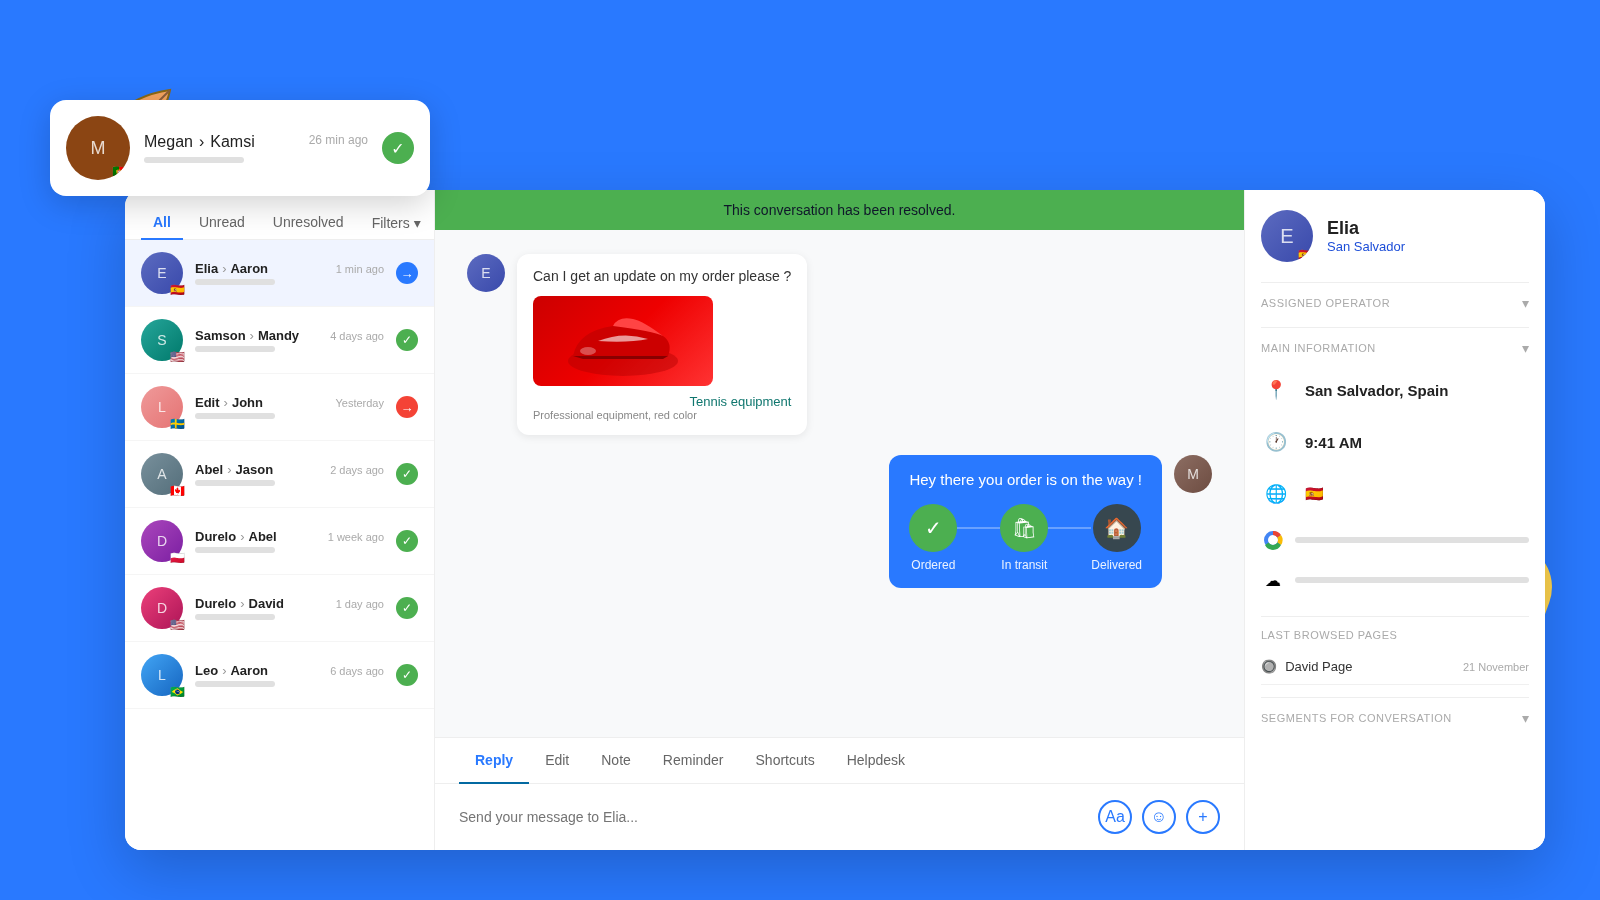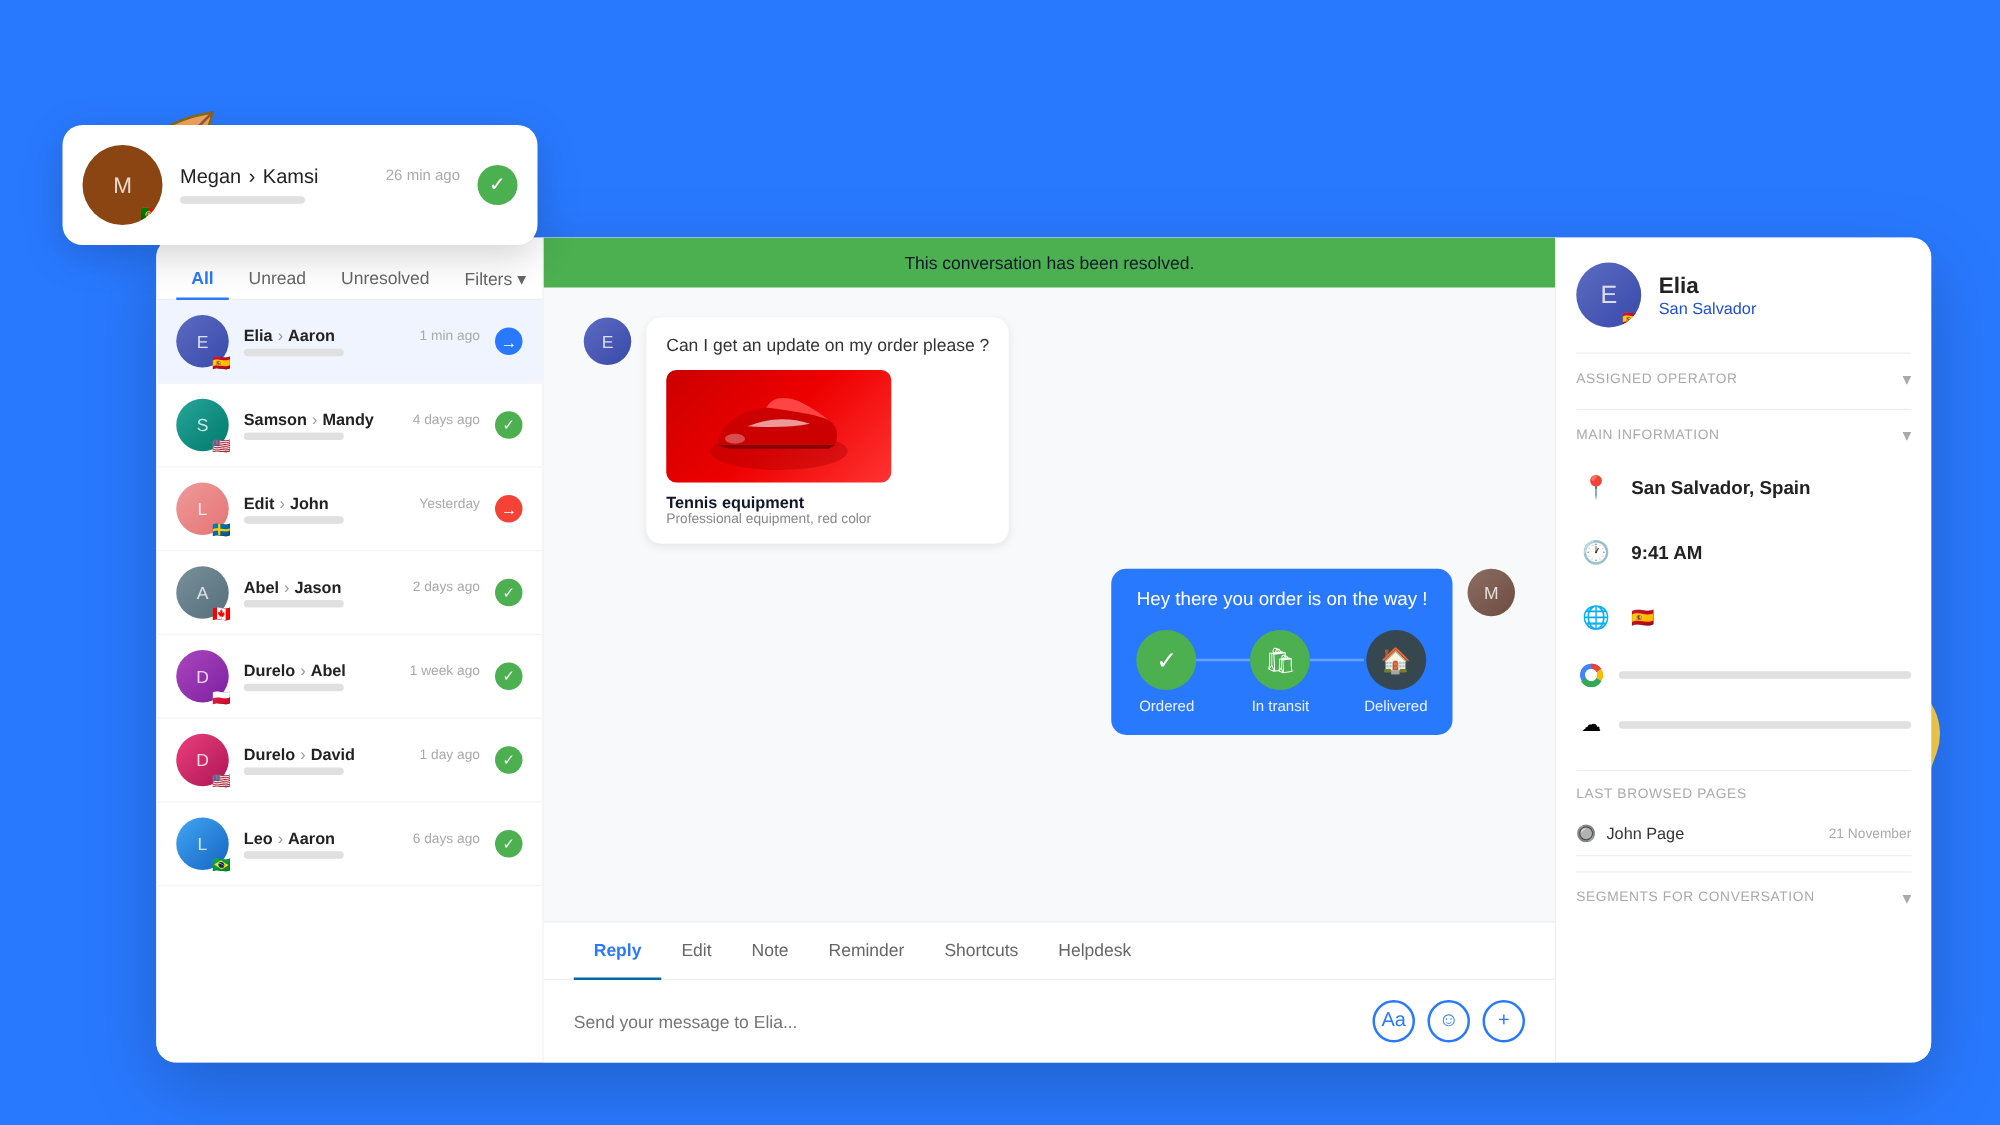--- a/index.html
+++ b/index.html
@@ -335,22 +335,23 @@
       border-radius: 8px;
       margin-bottom: 8px;
       display: flex;
       align-items: center;
       justify-content: center;
       overflow: hidden;
       position: relative;
     }
     .product-info .product-name {
       font-size: 13px;
-      font-weight: 700;
-      color: #0f172a;
+      font-weight: 400;
+      color: #0f766e;
+      text-align: right;
     }
     .product-info .product-desc {
       font-size: 11px;
       color: #888;
     }
 
     
     .msg-outgoing {
       display: flex;
       align-items: flex-start;
@@ -967,21 +968,21 @@
       <div class="browser-bar"></div>
     </div>
 
     <div class="section-header last-browsed-section">
       <span class="section-title">LAST BROWSED PAGES</span>
     </div>
 
     <div class="last-browsed-item">
       <div class="browsed-page-name">
         <span>🔘</span>
-        <span>John Page</span>
+        <span>David Page</span>
       </div>
       <span class="browsed-date">21 November</span>
     </div>
 
     <div class="section-header" style="margin-top:12px">
       <span class="section-title">SEGMENTS FOR CONVERSATION</span>
       <span class="chevron">▾</span>
     </div>
   </div>
 

